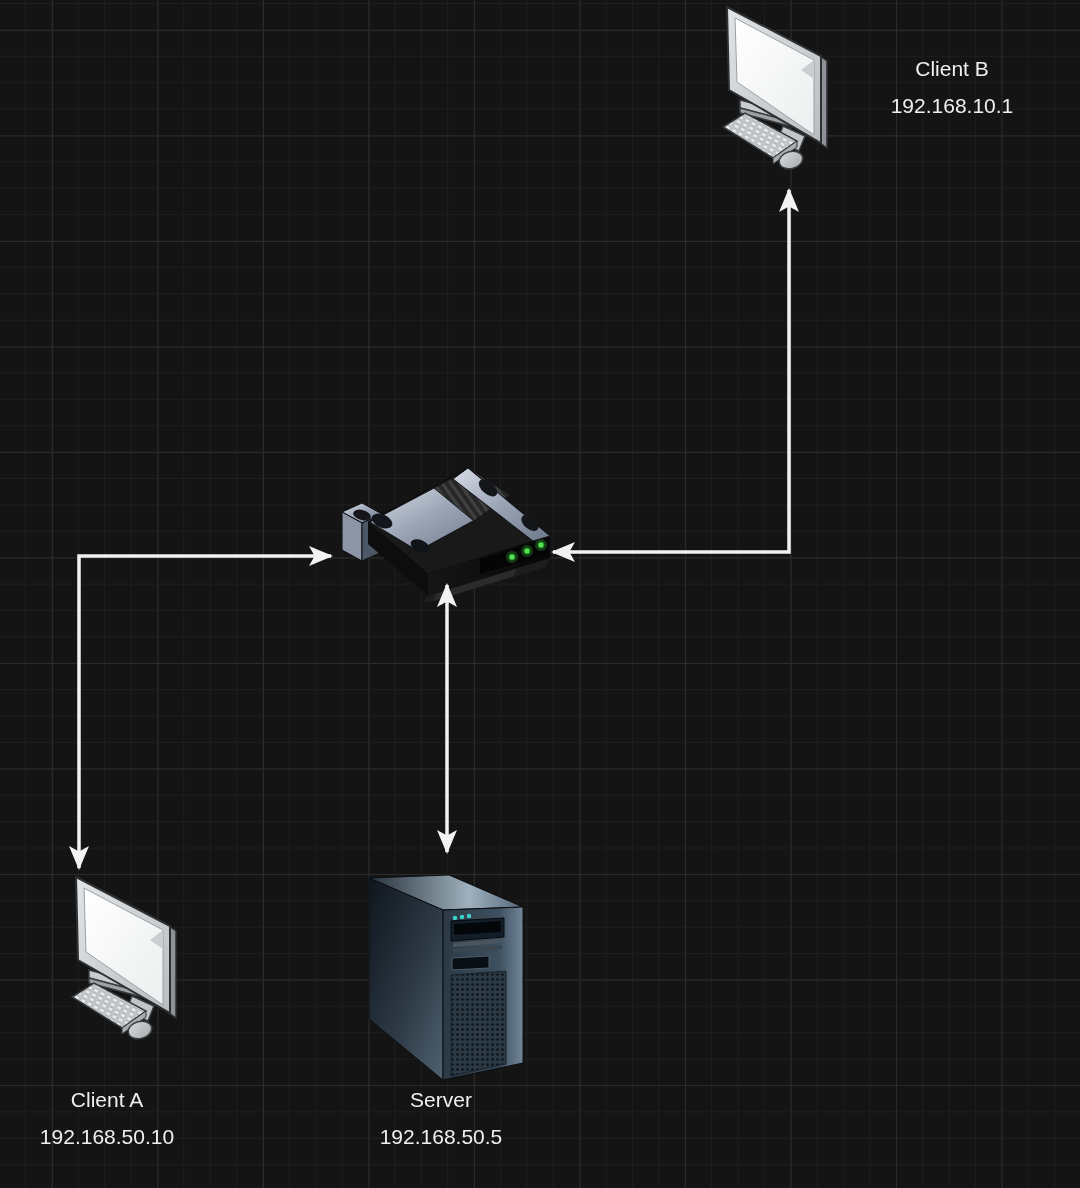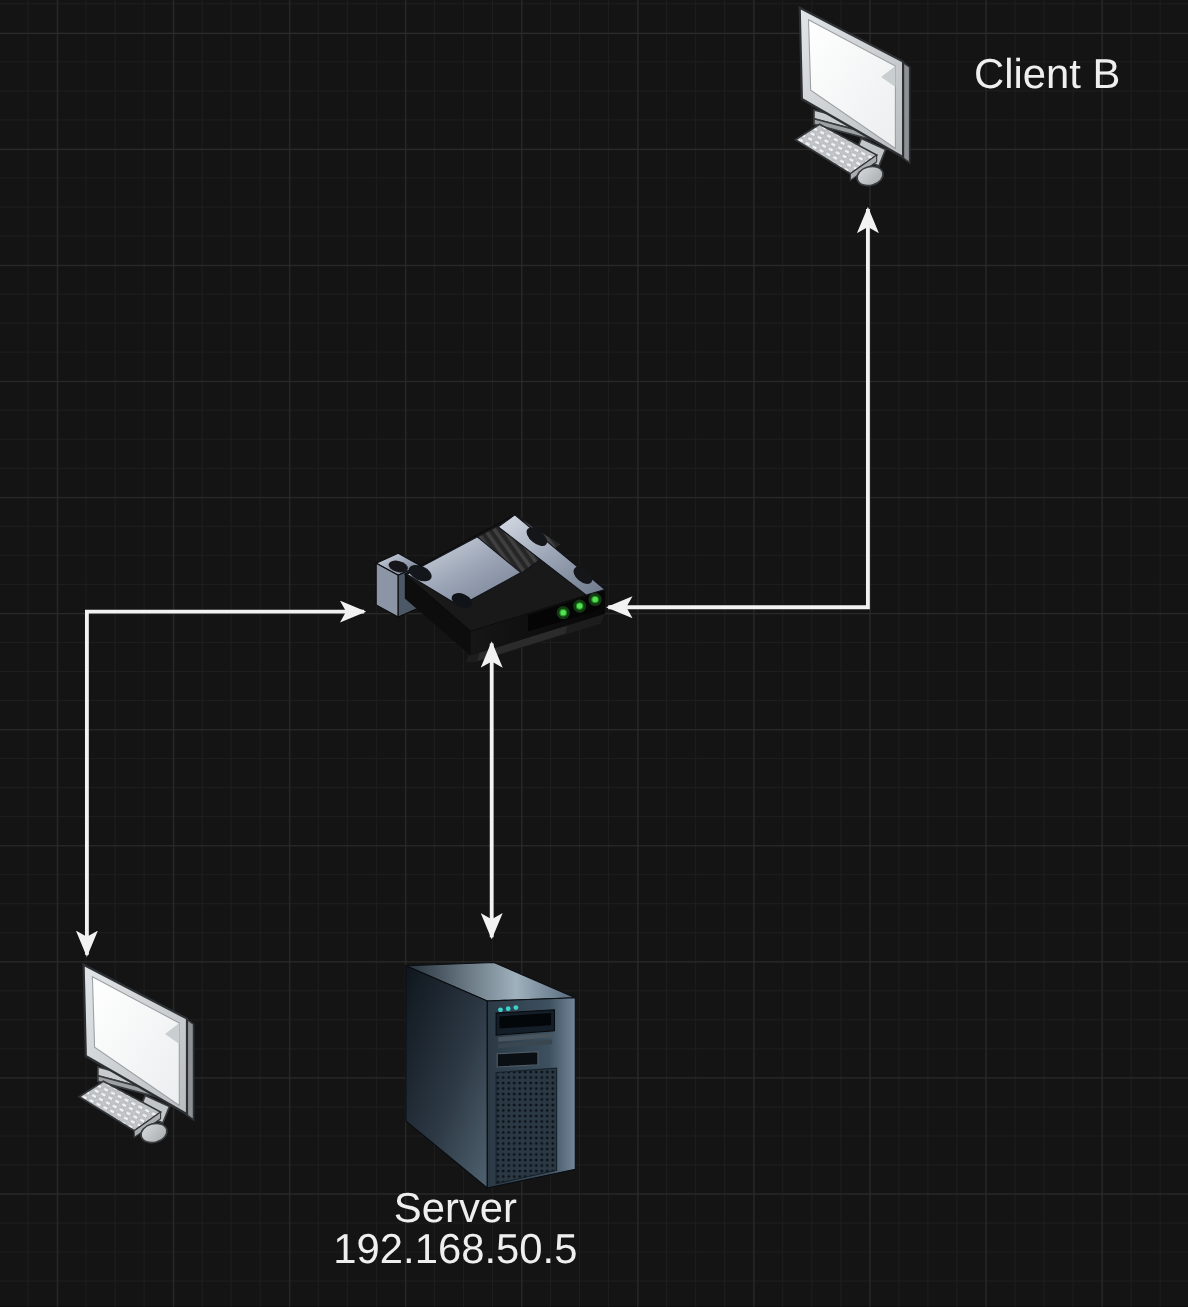--- a/index.html
+++ b/index.html
@@ -13,21 +13,21 @@
       linear-gradient(to right,  #1e1e1e 1px, transparent 1px);
     background-size:105.5px 105.5px,105.5px 105.5px,26.4px 26.4px,26.4px 26.4px;
     background-position:0 30px,52px 0,0 3px,25px 0;
     font-family:"Liberation Sans", sans-serif;
   }
   .node{position:absolute;}
   .edges{position:absolute;left:0;top:0;z-index:3;pointer-events:none;}
   .node-label{
     position:absolute;z-index:2;transform:translateX(-50%);
     text-align:center;white-space:nowrap;
-    color:#efefef;font-size:38px;line-height:37px;font-weight:400;
+    color:#efefef;font-size:21px;line-height:37px;font-weight:400;
   }
   svg.icon{position:absolute;left:0;top:0;}
 </style>
 </head>
 <body>
 
 <div class="canvas">
 
   <svg width="0" height="0" style="position:absolute" aria-hidden="true">
     <defs>
@@ -97,20 +97,21 @@
     </defs>
   </svg>
 
   <div class="node" style="left:703px;top:0;width:138px;height:176px">
     <svg class="icon" width="138" height="176">
         <use href="#sym-pc"></use>
       </svg>
   </div>
   <div class="node-label" style="left:952px;top:50px">
     <div>Client B</div>
+    <div>192.168.10.1</div>
   </div>
 
   <div class="node" style="left:340px;top:462px;width:215px;height:140px">
     <svg class="icon" width="215" height="140" viewBox="0 0 215 140">
 
       <polygon points="2,50 22,41 42,52 22,61" fill="url(#rMetal)" stroke="#0b0b0b"></polygon>
       <polygon points="2,50 22,61 22,99 2,88" fill="#8b95a5" stroke="#0b0b0b"></polygon>
       <polygon points="22,61 42,52 42,90 22,99" fill="#4d5866" stroke="#0b0b0b"></polygon>
       <ellipse cx="22" cy="53" rx="9" ry="5" transform="rotate(15 22 53)" fill="#15151a"></ellipse>
 
@@ -142,40 +143,44 @@
     </svg>
   </div>
   <div class="node-label" style="left:237px;top:402px">
   </div>
 
   <div class="node" style="left:52px;top:870px;width:138px;height:176px">
     <svg class="icon" width="138" height="176">
         <use href="#sym-pc"></use>
       </svg>
   </div>
+  <div class="node-label" style="left:107px;top:1081px">
+    <div>Client A</div>
+    <div>192.168.50.10</div>
+  </div>
 
   <div class="node" style="left:365px;top:872px;width:160px;height:212px">
     <svg class="icon" width="160" height="212" viewBox="0 0 160 212">
       <polygon points="4,6 84,3 158,35 78,38" fill="url(#sTop)" stroke="#0a0e12"></polygon>
       <polygon points="4,6 78,38 78,208 4,147" fill="url(#sSide)" stroke="#0a0e12"></polygon>
       <polygon points="78,38 158,35 158,191 78,208" fill="url(#sFront)" stroke="#0a0e12"></polygon>
       <g>
         <circle cx="90" cy="46" r="2.2" fill="#3ad2ca"></circle>
         <circle cx="97" cy="45" r="2.2" fill="#3ad2ca"></circle>
         <circle cx="104" cy="44" r="2.2" fill="#3ad2ca"></circle>
       </g>
       <polygon points="86,49 139,46 139,65 86,69" fill="#141e28" stroke="#07090c"></polygon>
       <polygon points="89,52 136,49 136,60 89,63" fill="#04070a"></polygon>
       <polygon points="88,71 137,67 137,71 88,75" fill="#49565f"></polygon>
       <polygon points="88,77 137,73 137,77 88,81" fill="#3a4750"></polygon>
       <polygon points="87,86 124,84 124,96 87,98" fill="#0a0f14" stroke="#505c68"></polygon>
       <polygon points="86,103 141,99 141,192 86,204" fill="url(#sMesh)" stroke="#18222b"></polygon>
     </svg>
   </div>
-  <div class="node-label" style="left:414px;top:1081px">
+  <div class="node-label" style="left:441px;top:1081px">
     <div>Server</div>
     <div>192.168.50.5</div>
   </div>
 
   <svg class="edges" width="1080" height="1188" viewBox="0 0 1080 1188">
     <defs>
       <marker id="ah" viewBox="0 0 12 10" refX="11" refY="5" markerWidth="24" markerHeight="20" orient="auto-start-reverse" markerUnits="userSpaceOnUse">
         <path d="M0,0 L12,5 L0,10 L2.8,5 Z" fill="#f2f2f2"></path>
       </marker>
     </defs>

